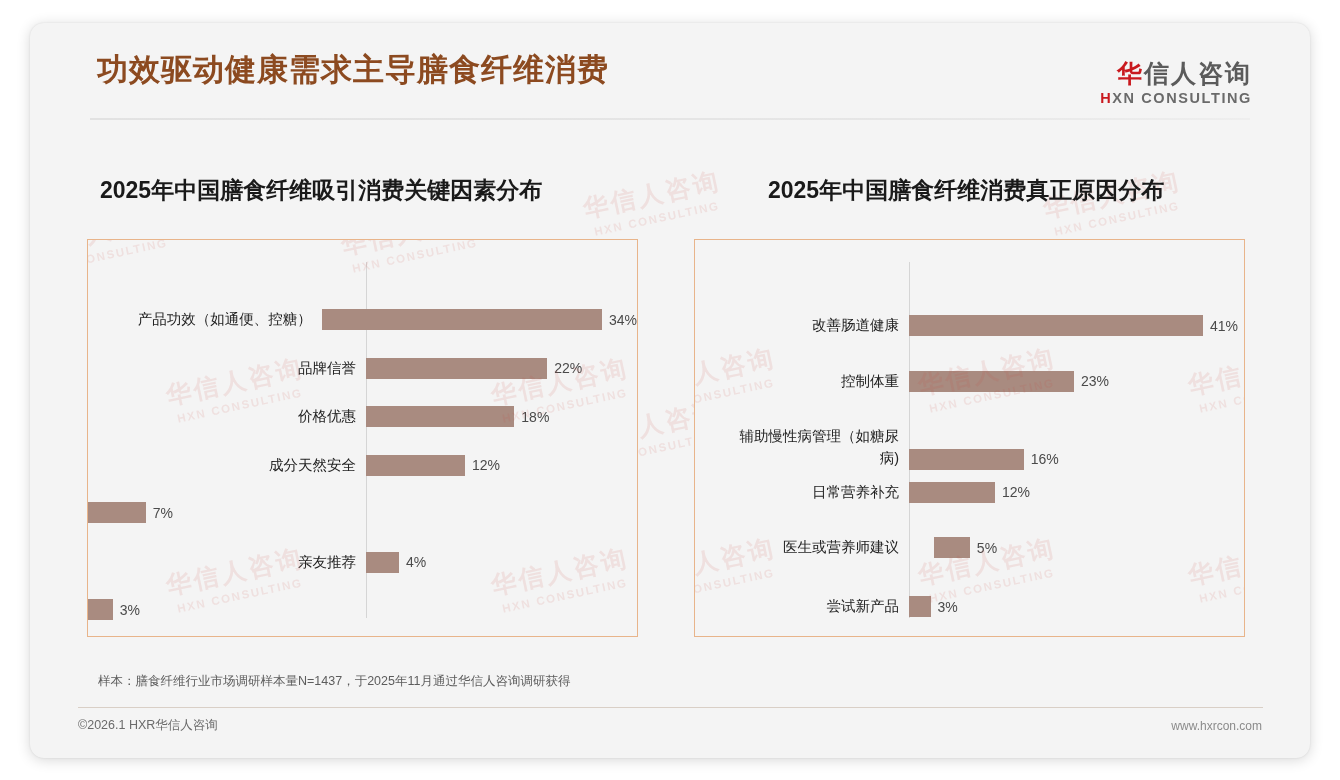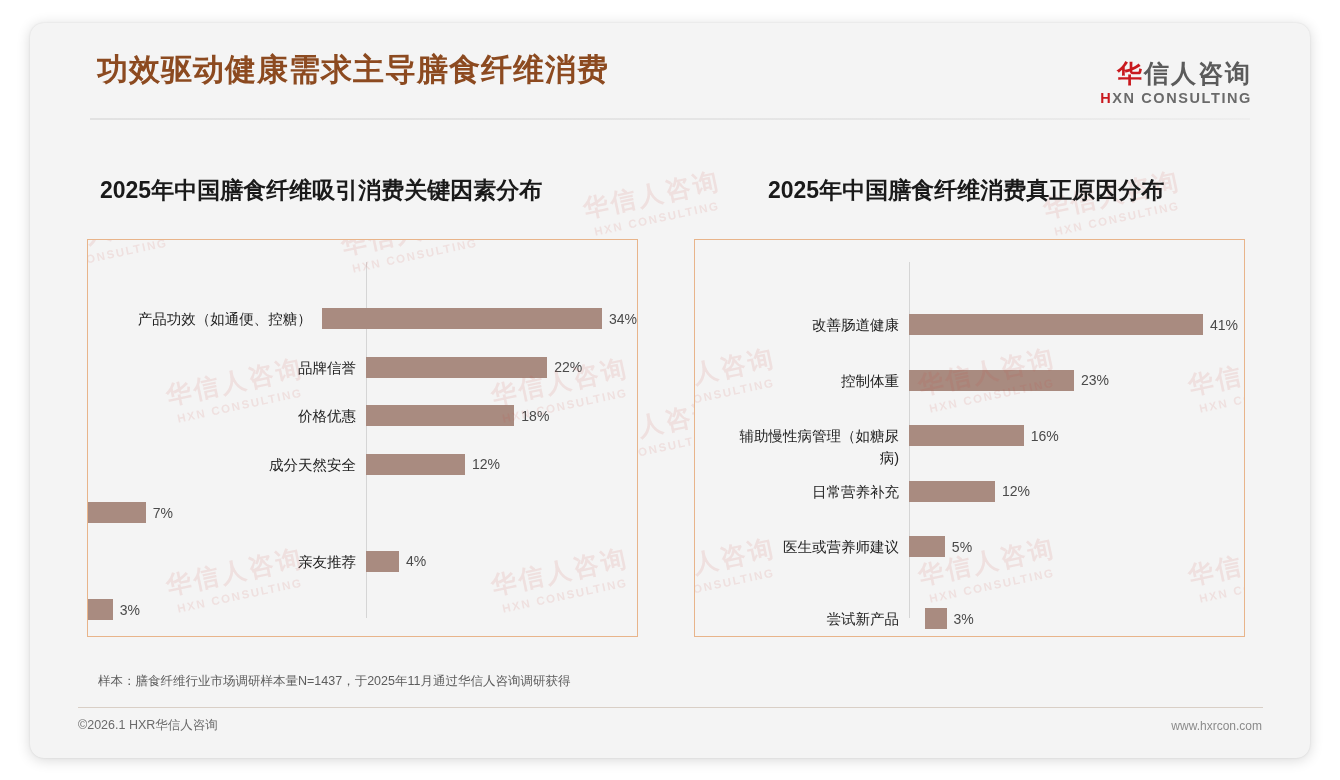--- a/index.html
+++ b/index.html
@@ -138,21 +138,21 @@
     background: #d5d5d5;
   }
   .panel.left  .axis-line { left: 278px; }
   .panel.right .axis-line { left: 214px; }
 
   .bar-row {
     position: absolute;
     left: 0;
     width: 100%;
     display: flex;
-    align-items: flex-start;
+    align-items: flex-end;
   }
   .bar-label {
     font-size: 14.5px;
     color: #222222;
     text-align: right;
     line-height: 1.55;
     padding-right: 10px;
     white-space: pre-line;
   }
   .panel.left  .bar-label { width: 278px; }
@@ -348,28 +348,28 @@
             <div class="bar-value">16%</div>
           </div>
         </div>
         <div class="bar-row" style="top: 240.5px;">
           <div class="bar-label">日常营养补充</div>
           <div class="bar-wrap">
             <div class="bar" style="width: 86.04px; background: rgb(169, 139, 128);"></div>
             <div class="bar-value">12%</div>
           </div>
         </div>
-        <div class="bar-row" style="top: 296px;">
+        <div class="bar-row" style="top: 296px; gap: 25px;">
           <div class="bar-label">医生或营养师建议</div>
           <div class="bar-wrap">
             <div class="bar" style="width: 35.85px; background: rgb(169, 139, 128);"></div>
             <div class="bar-value">5%</div>
           </div>
         </div>
-        <div class="bar-row" style="top: 368px; gap: 16px;">
+        <div class="bar-row" style="top: 355px;">
           <div class="bar-label">尝试新产品</div>
           <div class="bar-wrap">
             <div class="bar" style="width: 21.51px; background: rgb(169, 139, 128);"></div>
             <div class="bar-value">3%</div>
           </div>
         </div>
       </div>
   <div class="wm" style="left: -60px; top: 130px;">
         <div class="wm-cn">华信人咨询</div>
         <div class="wm-en">HXN CONSULTING</div>

